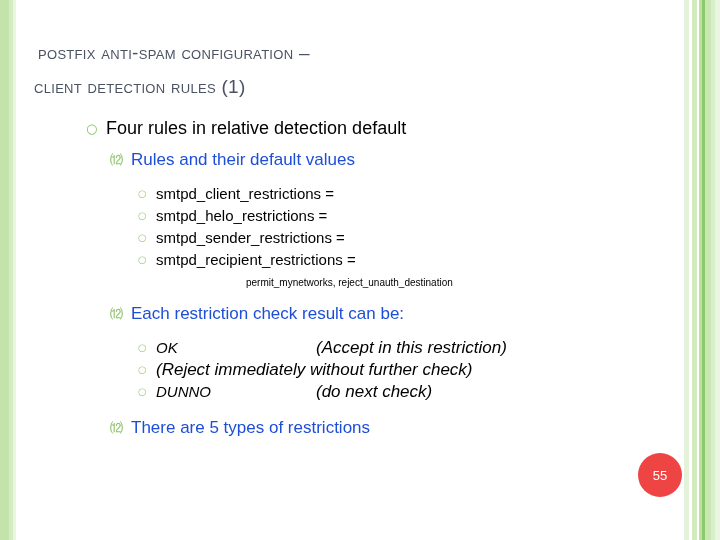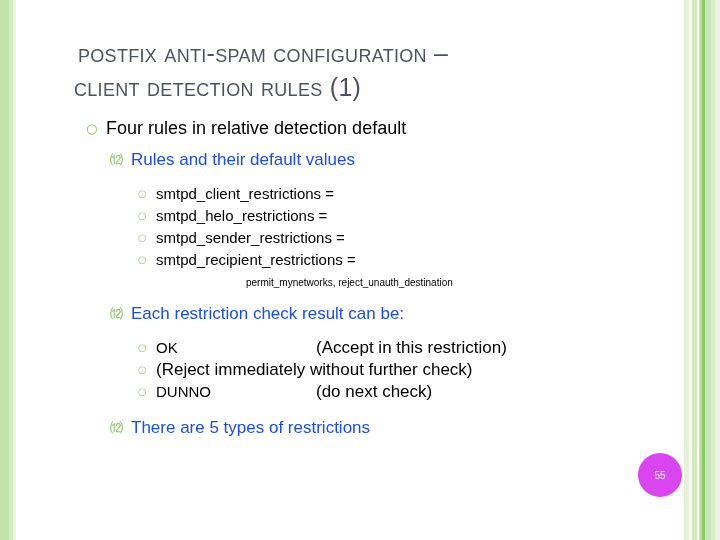--- a/index.html
+++ b/index.html
@@ -64,27 +64,26 @@
   .title-block {
     position: absolute;
     left: 34px;
     top: 36px;
     width: 620px;
     text-align: center;
   }
   .title-line {
     color: #4b5362;
     font-family: "Liberation Sans", sans-serif;
-    font-size: 25px;
+    font-size: 19px;
     line-height: 34px;
     font-variant: small-caps;
     text-transform: lowercase;
     letter-spacing: 0.3px;
     white-space: nowrap;
-    margin-left: 40px;
   }
   .title-line.l1 {
     text-align: left;
     padding-left: 4px;
   }
   .title-line.l2 {
     text-align: left;
     padding-left: 0px;
   }
   .title-line .num {
@@ -173,42 +172,43 @@
     margin-bottom: 8px;
   }
 
   .spacer-sm { height: 12px; }
   .spacer-xs { height: 7px; }
 
   
   .lvl3.result .txt {
     display: flex;
     width: 100%;
+    font-style: italic;
   }
   .result-key {
     flex: 0 0 160px;
     color: #000000;
     font-size: 15px;
   }
   .result-desc {
     color: #000000;
     font-size: 17px;
   }
 
   
   .page-badge {
     position: absolute;
     right: 38px;
     bottom: 43px;
     width: 44px;
     height: 44px;
     border-radius: 50%;
-    background: #d946ef;
+    background: #ef4444;
     color: #ffffff;
-    font-size: 10px;
+    font-size: 13px;
     display: flex;
     align-items: center;
     justify-content: center;
     font-family: "Liberation Sans", sans-serif;
   }
 </style>
 </head>
 <body>
 
 <div class="slide">

